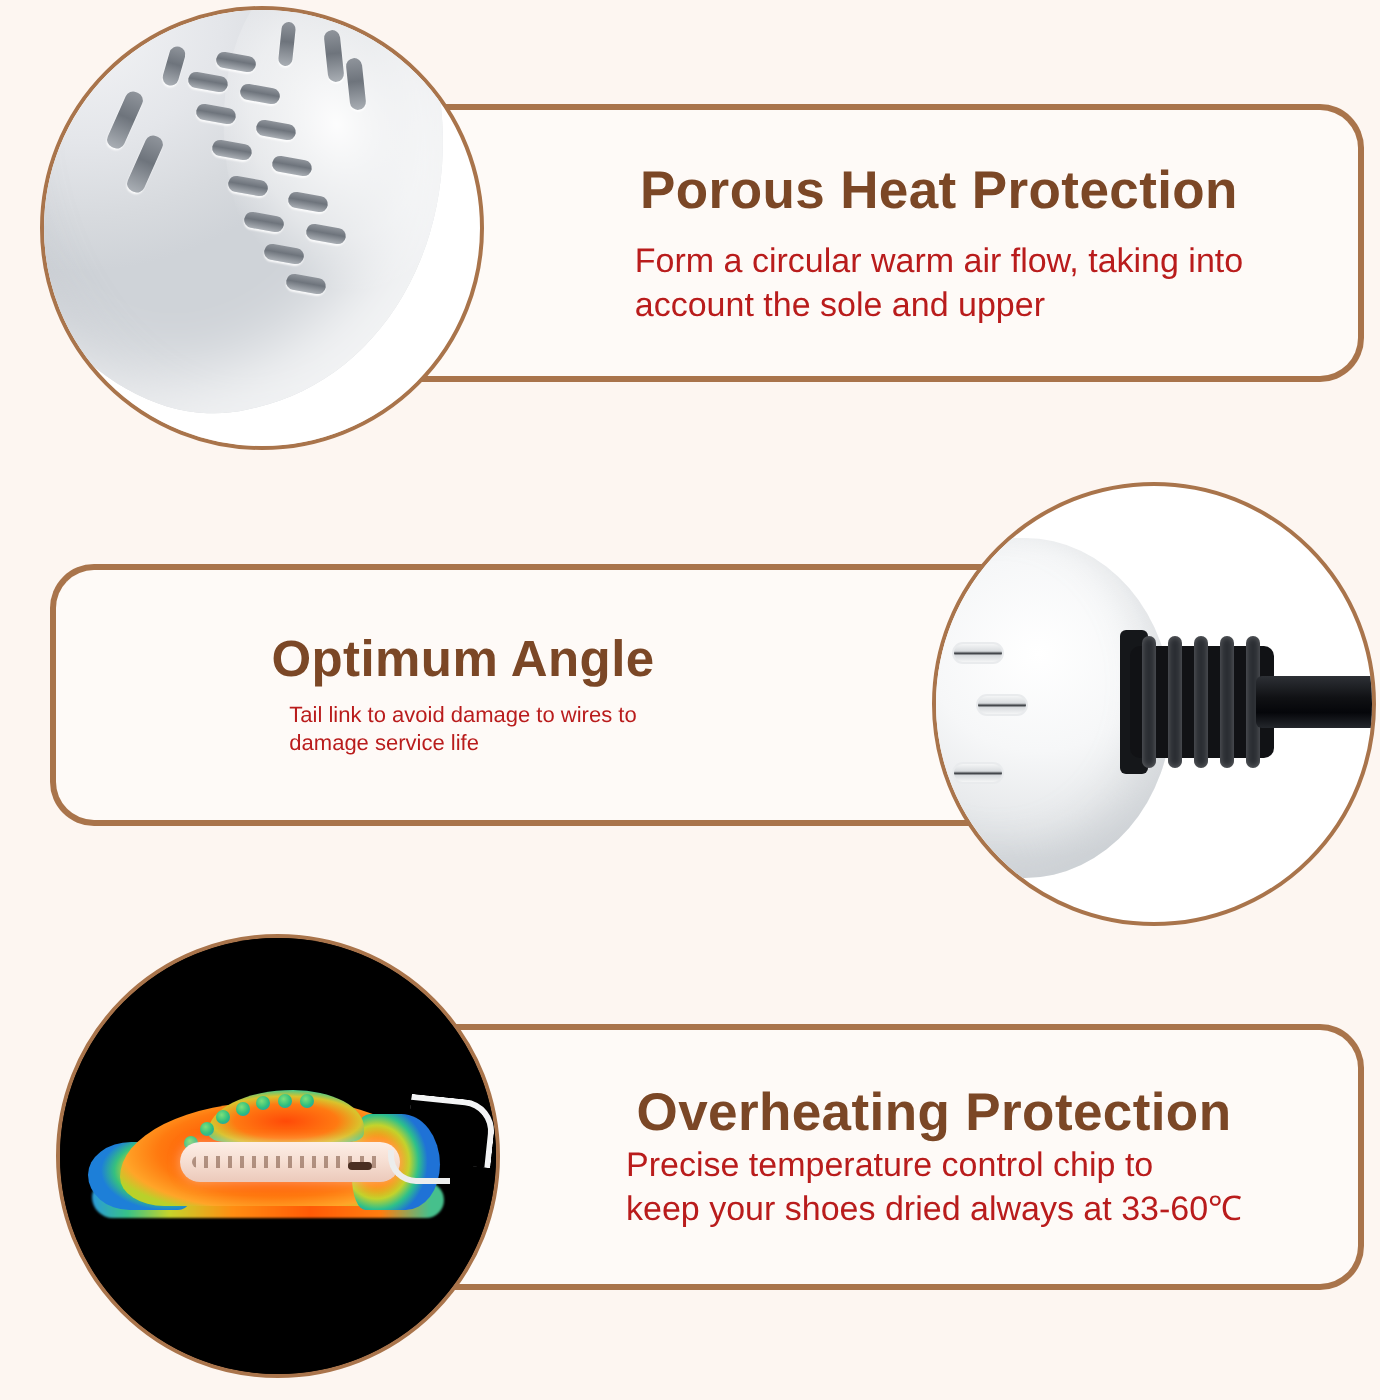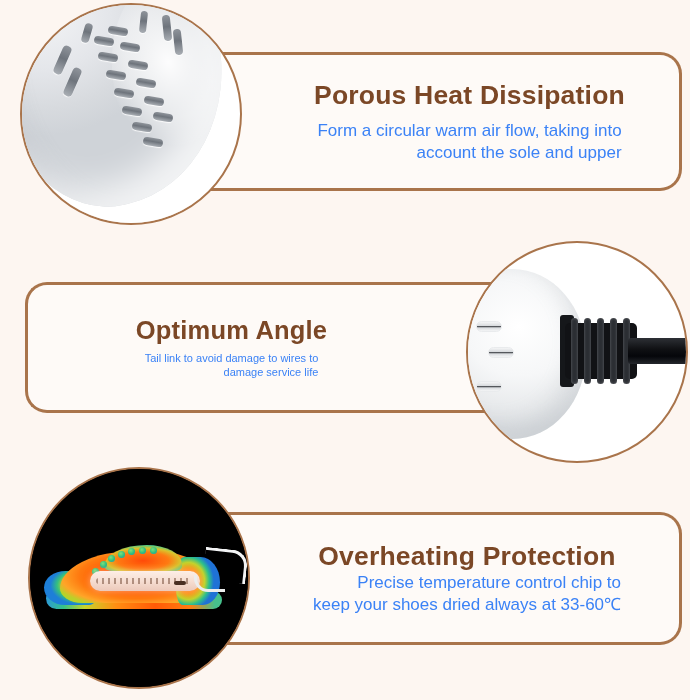--- a/index.html
+++ b/index.html
@@ -41,22 +41,22 @@
     align-items: center;
     justify-content: center;
   }
   .card-title {
     color: #7b4726;
     font-weight: bold;
     letter-spacing: .2px;
     white-space: nowrap;
   }
   .card-desc {
-    color: #3b82f6;
-    text-align: right;
+    color: #b91c1c;
+    text-align: left;
     line-height: 1.28;
   }
 
   
   #card-heat {
     left: 150px;
     top: 52px;
     width: 532px;
     height: 139px;
     border-left: none;
@@ -280,21 +280,21 @@
     border-left: 3px solid #eceded;
     border-radius: 0 0 0 14px;
   }
 </style>
 </head>
 <body>
 
 <div id="infographic">
 
   <div class="card" id="card-heat">
-    <div class="card-title">Porous Heat Dissipation</div>
+    <div class="card-title">Porous Heat Protection</div>
     <div class="card-desc">
       <div>Form a circular warm air flow, taking into</div>
       <div>account the sole and upper</div>
     </div>
   </div>
 
   <div class="bubble" id="bubble-nozzle">
     <div class="photo">
       <div class="halo"></div>
       <div class="nozzle-body"></div>

